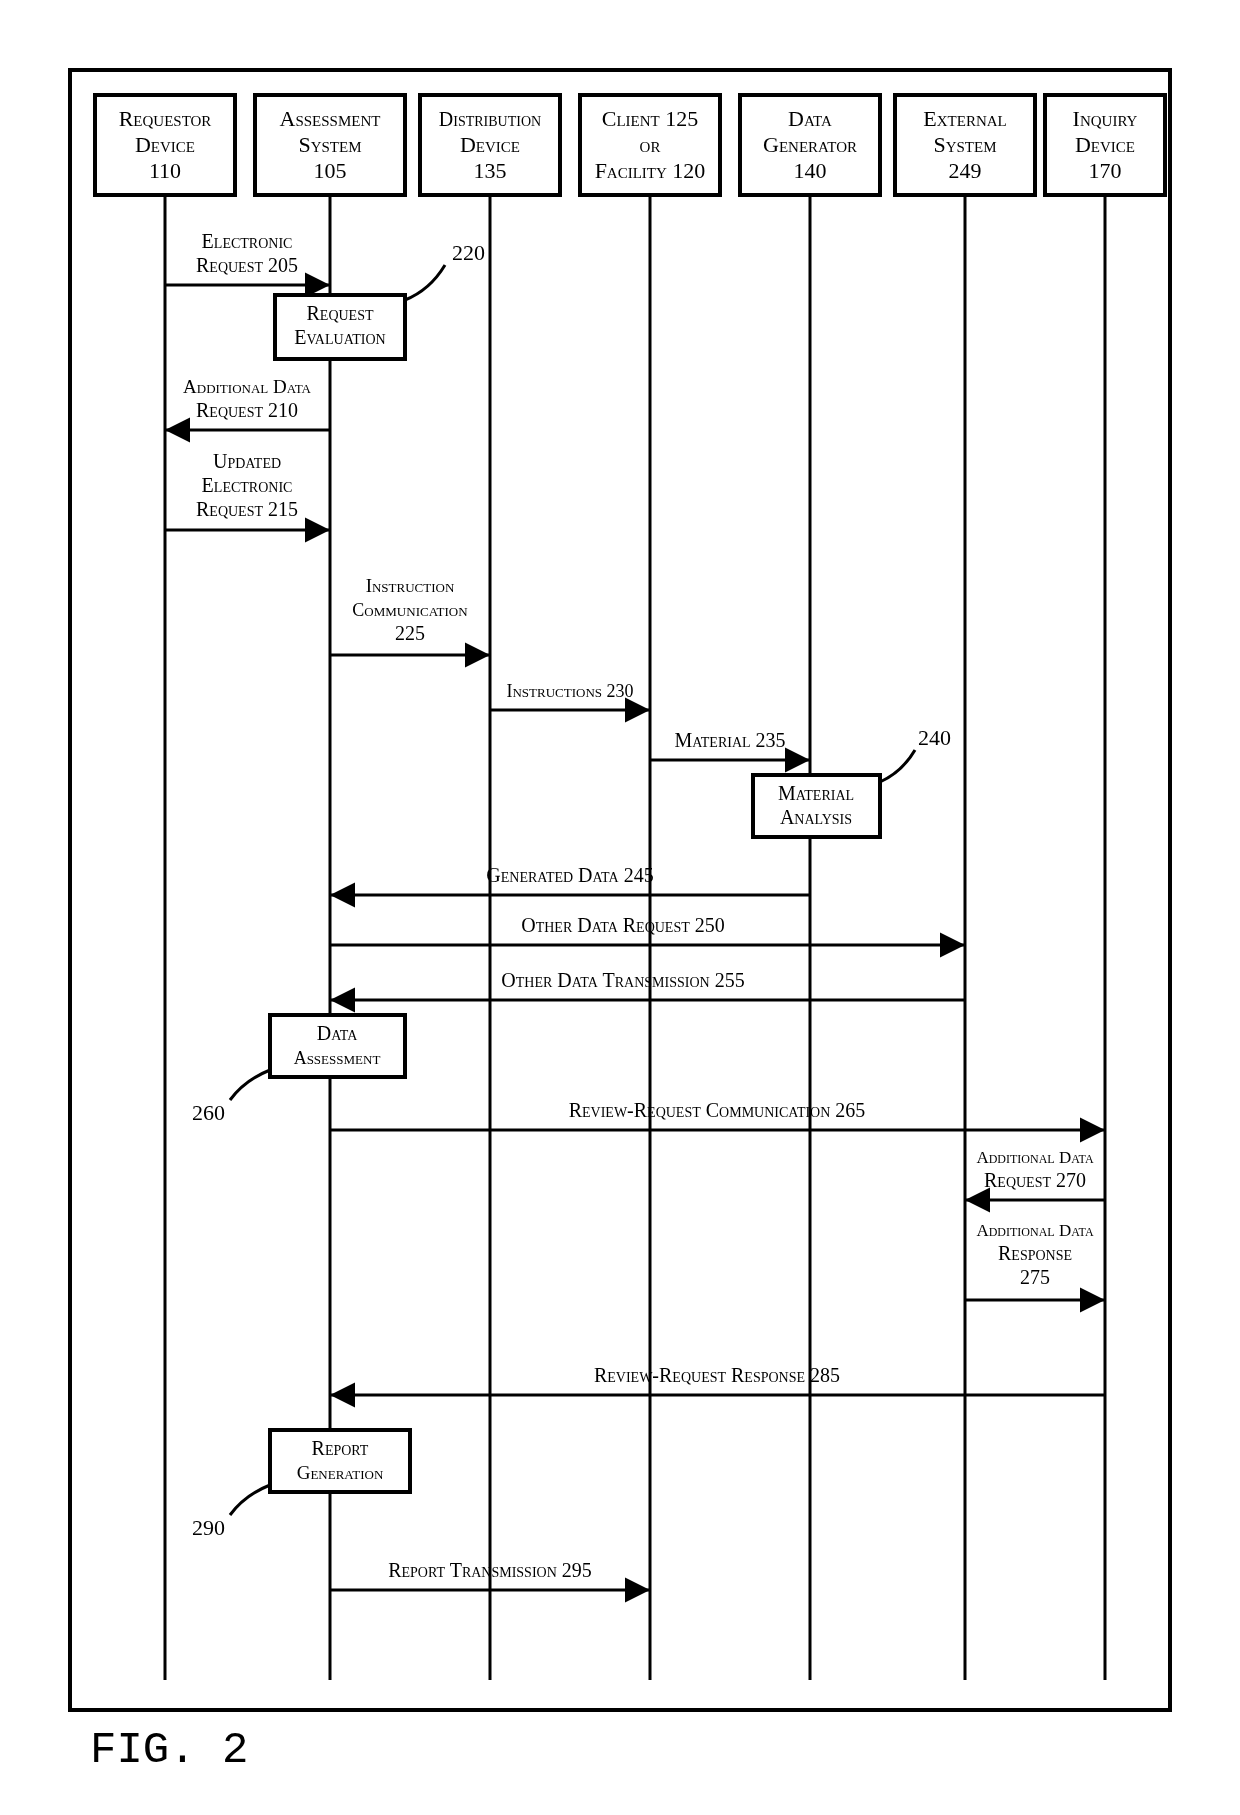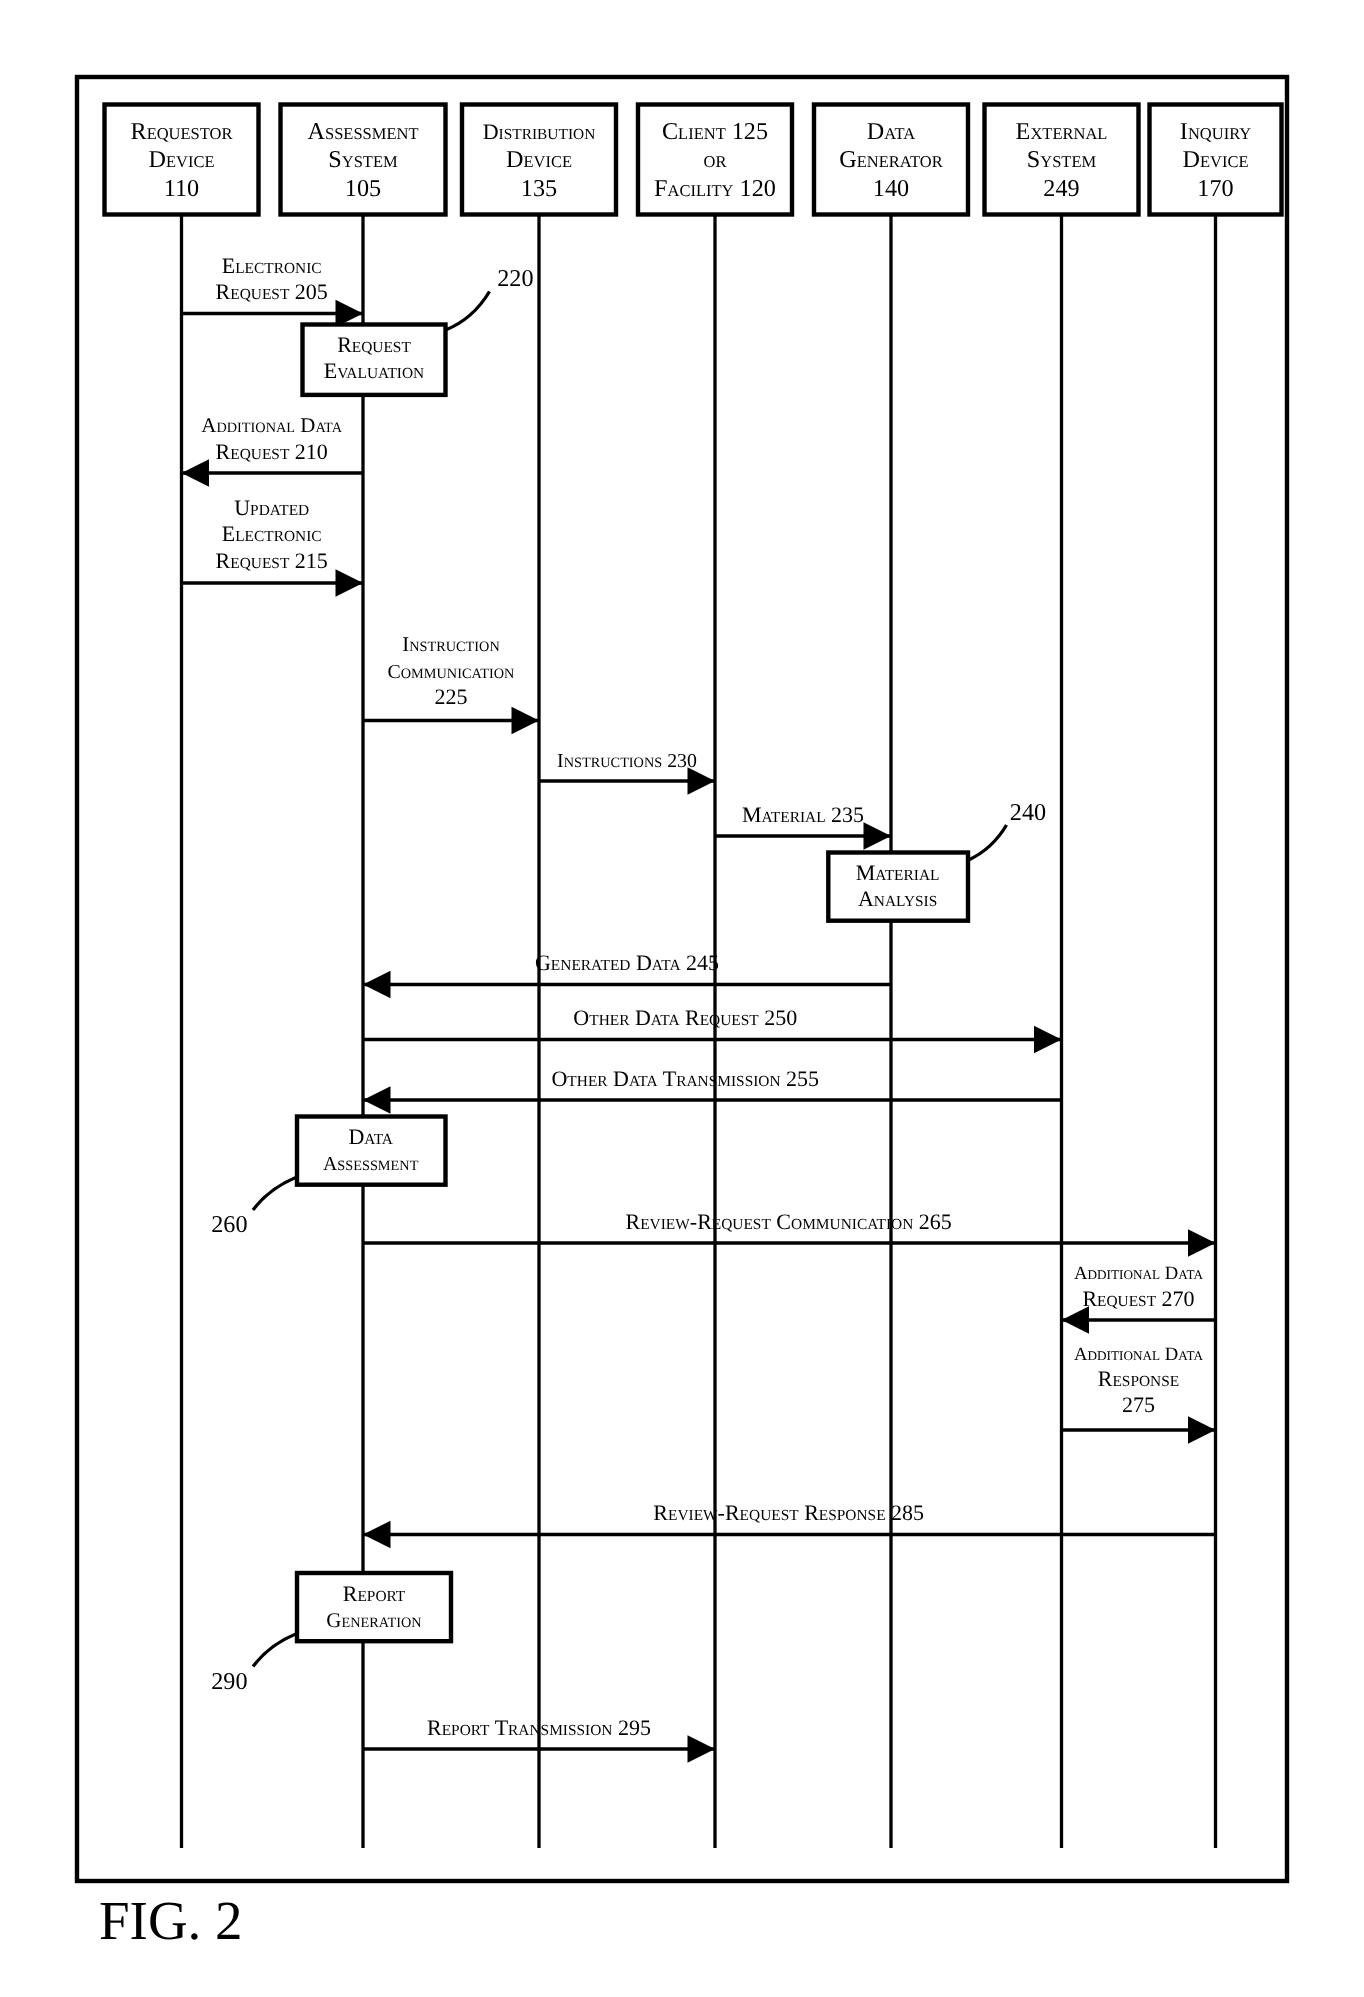--- a/index.html
+++ b/index.html
@@ -11,23 +11,23 @@
     font-family: Georgia, 'Times New Roman', serif;
     font-variant: small-caps;
     color: #000;
   }
   svg { display: block; }
   .lbl { font-variant: small-caps; }
   .figcap {
     position: absolute;
     left: 90px;
     bottom: 40px;
-    font-size: 50px;
+    font-size: 44px;
     font-variant: normal;
-    font-family: Liberation Serif, serif;
+    font-family: Liberation Mono, monospace;
   }
 </style>
 </head>
 <body>
 
 <svg width="1240" height="1815" viewBox="0 0 1240 1815">
   <defs>
     <marker id="arrow" viewBox="0 0 12 12" refX="11" refY="6" markerWidth="10" markerHeight="10" orient="auto-start-reverse">
       <path d="M1,1 L11,6 L1,11 z" fill="#000"></path>
     </marker>

